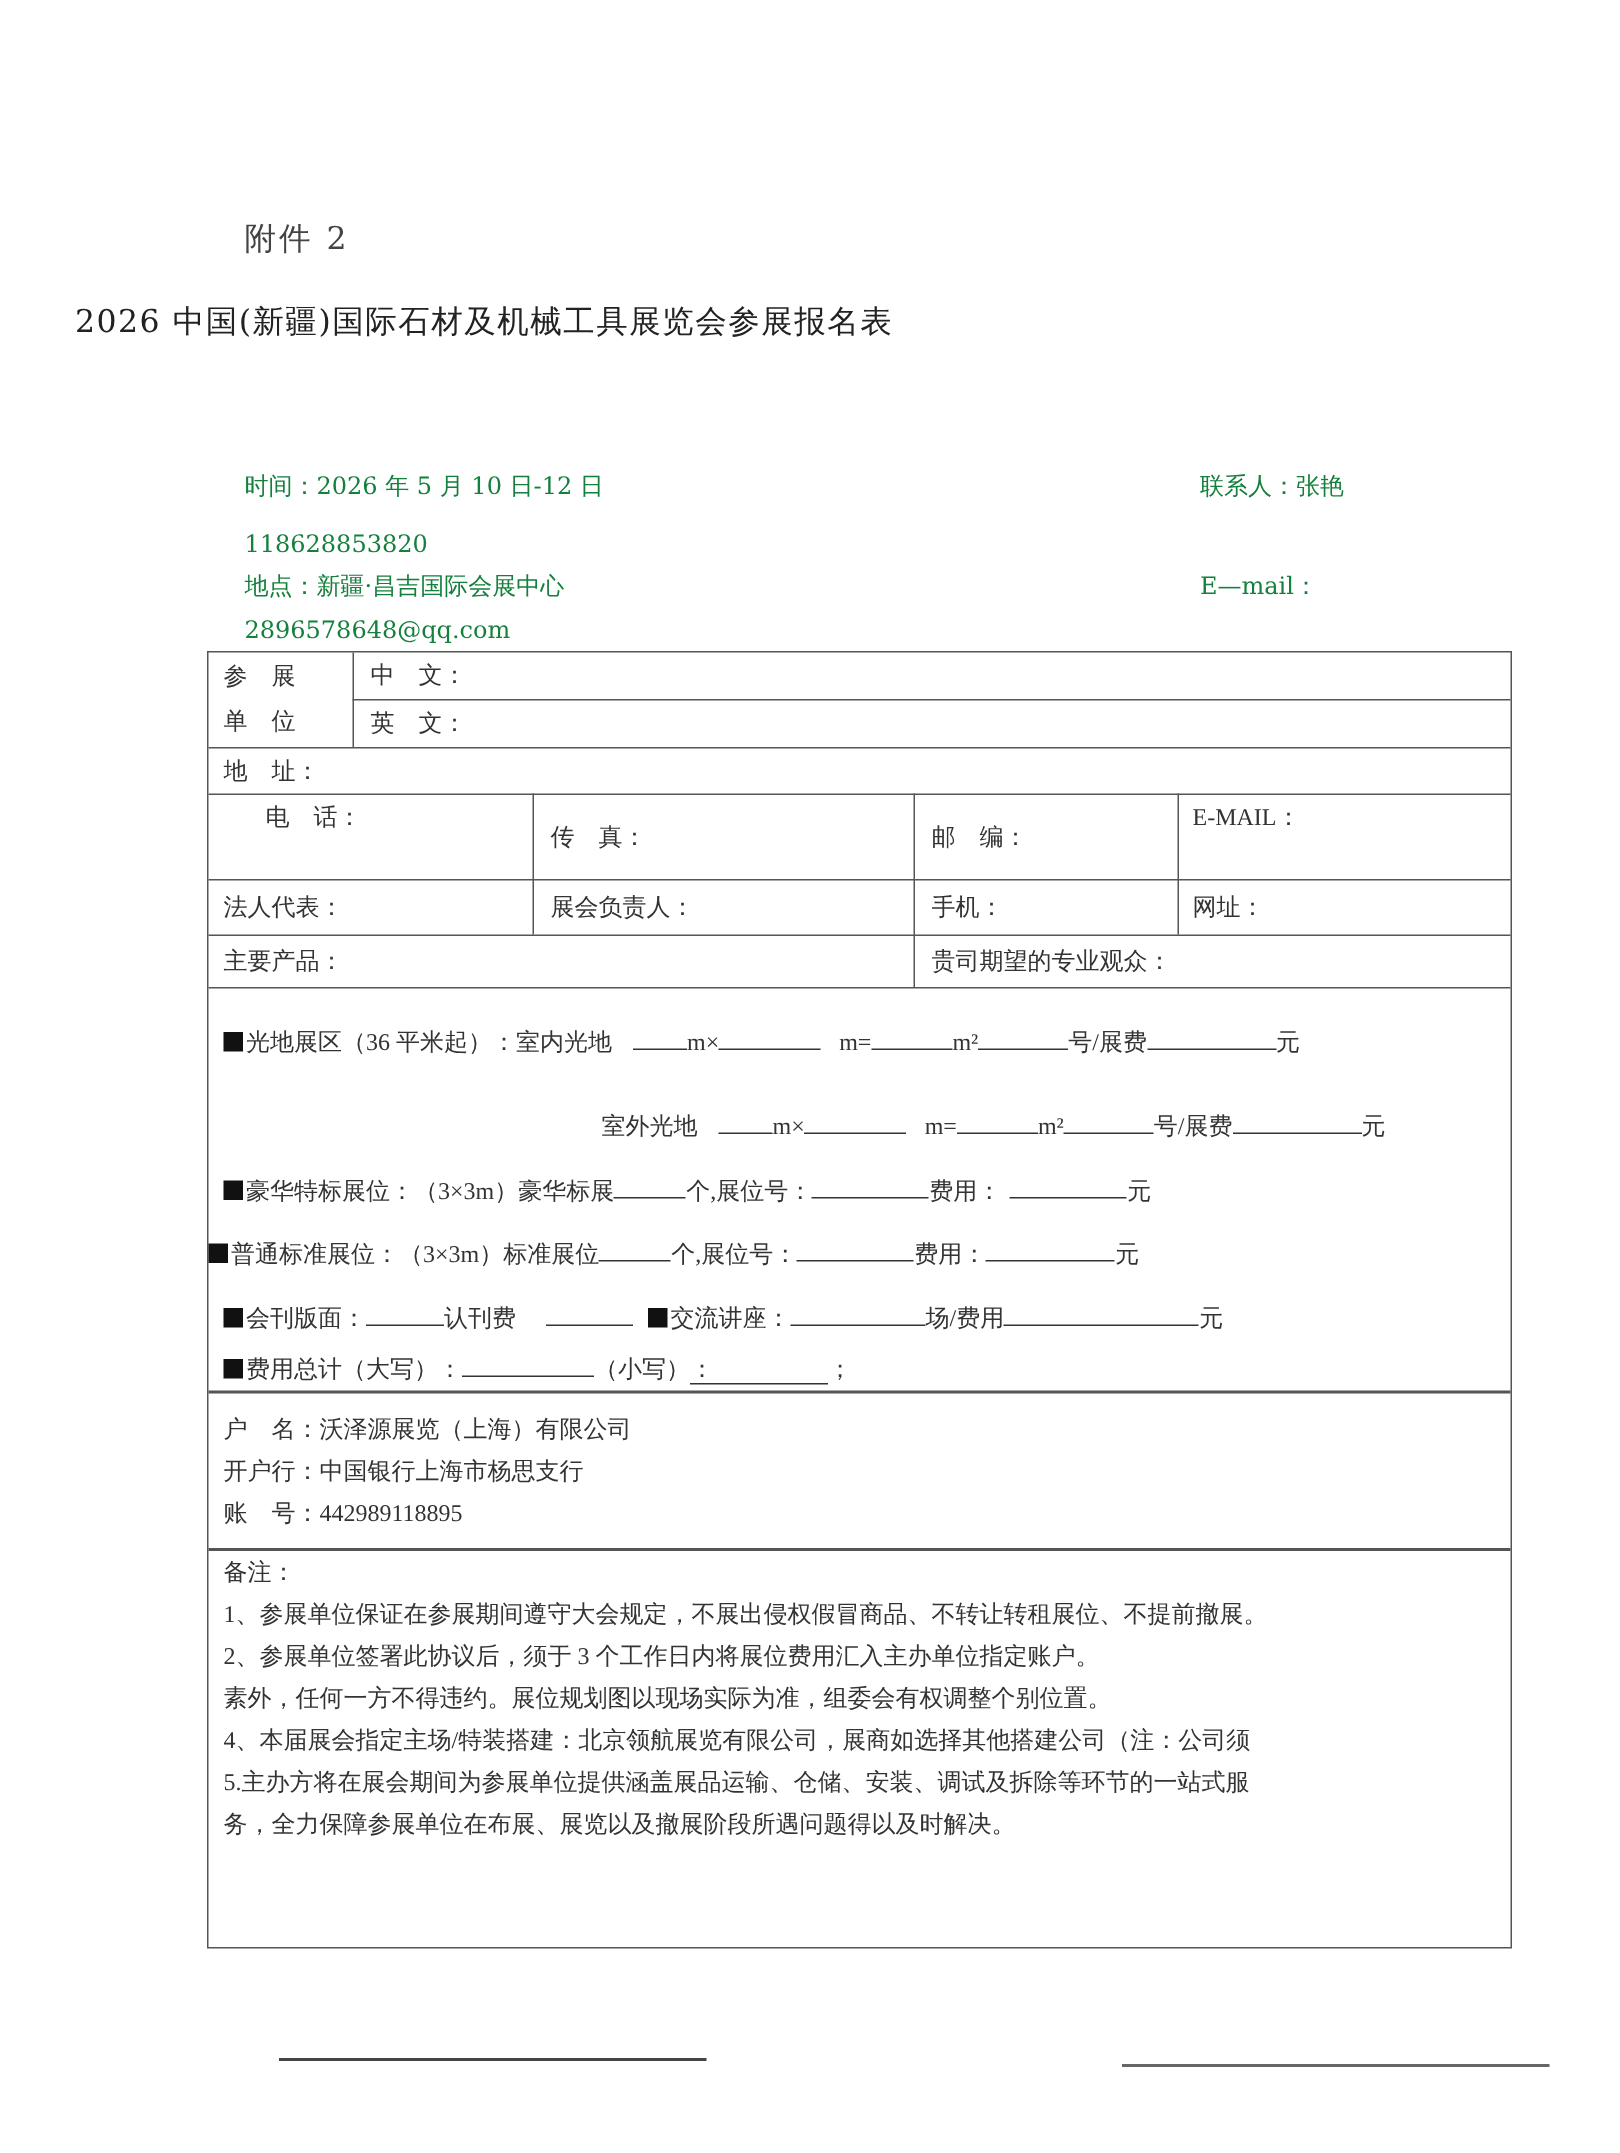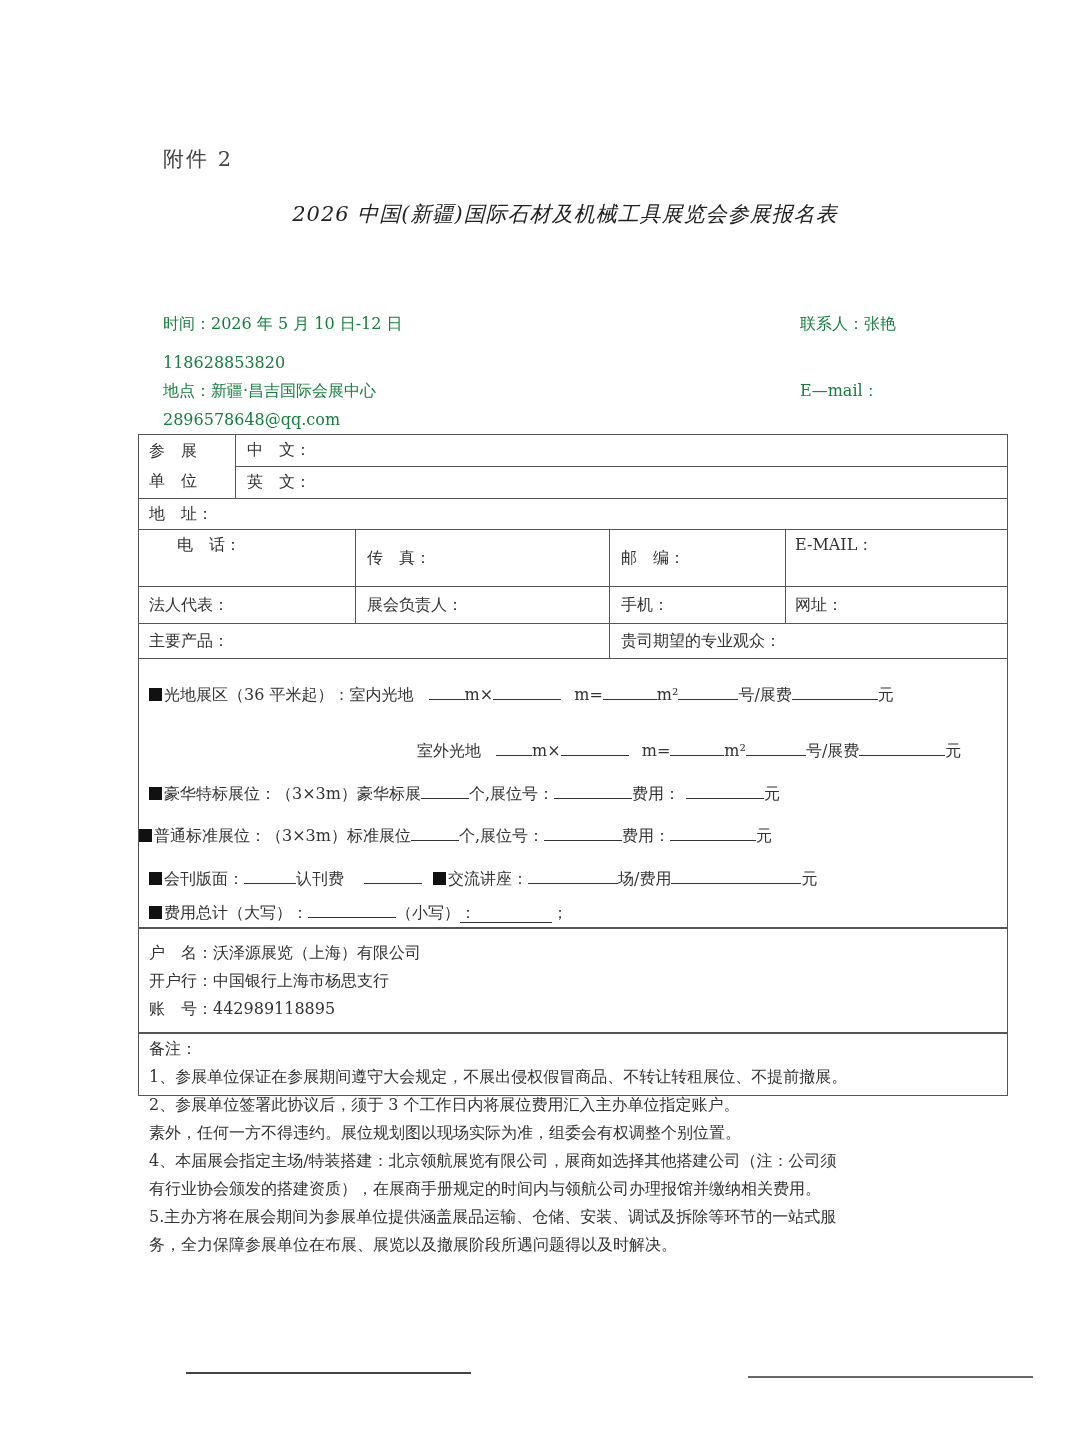--- a/index.html
+++ b/index.html
@@ -1,22 +1,22 @@
 <!DOCTYPE html>
 <html><head>
 <meta charset="utf-8">
 <style>
   html,body{margin:0;padding:0;background:#fff;}
   body{width:1080px;height:1435px;position:relative;overflow:hidden;
     font-family:"DejaVu Serif","Liberation Serif",serif;color:#333;}
   .abs{position:absolute;}
   .annex{left:163px;top:145px;font-size:21px;color:#444;letter-spacing:2px;}
-  .title{left:0;width:1080px;top:200px;text-align:center;font-size:21px;color:#222;padding-left:50px;box-sizing:border-box;letter-spacing:1px;font-style:italic;}
+  .title{left:0;width:1080px;top:200px;text-align:left;font-size:21px;color:#222;padding-left:50px;box-sizing:border-box;letter-spacing:1px;}
   .meta{font-size:16px;color:#15803d;}
-  .tbl{left:138px;top:434px;width:870px;height:662px;border:1.5px solid #555;box-sizing:border-box;}
+  .tbl{left:138px;top:434px;width:870px;height:865px;border:1.5px solid #555;box-sizing:border-box;font-family:Liberation Serif, serif;}
   .line{position:absolute;background:#555;}
   .cell{position:absolute;font-size:16px;color:#333;white-space:nowrap;}
   .u{display:inline-block;border-bottom:1.3px solid #333;height:14px;vertical-align:baseline;}
   .sq{display:inline-block;width:13px;height:13px;background:#111;margin-right:2px;vertical-align:-1px;}
   .sig{position:absolute;height:2px;background:#444;}
   .notes div{height:28px;line-height:28px;}
 </style>
 </head>
 <body>
 
@@ -60,21 +60,21 @@
   <div class="cell" style="left:482px;top:160px;">手机：</div>
   <div class="cell" style="left:656px;top:160px;">网址：</div>
   <div class="cell" style="left:10px;top:196px;">主要产品：</div>
   <div class="cell" style="left:482px;top:196px;">贵司期望的专业观众：</div>
 
   <div class="cell" style="left:10px;top:250px;">
     <span class="sq"></span><span>光地展区（36 平米起）：</span><span>室内光地</span>
     <span class="u" style="width:36px;margin-left:10px;"></span><span>m×</span><span class="u" style="width:68px;"></span>
     <span style="margin-left:8px;">m=</span><span class="u" style="width:54px;"></span><span>m²</span><span class="u" style="width:60px;"></span><span>号/展费</span><span class="u" style="width:86px;"></span><span>元</span>
   </div>
-  <div class="cell" style="left:262px;top:306px;margin-left:16px;">
+  <div class="cell" style="left:262px;top:306px;">
     <span>室外光地</span>
     <span class="u" style="width:36px;margin-left:10px;"></span><span>m×</span><span class="u" style="width:68px;"></span>
     <span style="margin-left:8px;">m=</span><span class="u" style="width:54px;"></span><span>m²</span><span class="u" style="width:60px;"></span><span>号/展费</span><span class="u" style="width:86px;"></span><span>元</span>
   </div>
   <div class="cell" style="left:10px;top:349px;">
     <span class="sq"></span><span>豪华特标展位：（3×3m）豪华标展</span><span class="u" style="width:48px;"></span><span>个,展位号：</span><span class="u" style="width:78px;"></span><span>费用：</span><span class="u" style="width:78px;margin-left:6px;"></span><span>元</span>
   </div>
   <div class="cell" style="left:0;top:391px;">
     <span class="sq"></span><span>普通标准展位：（3×3m）标准展位</span><span class="u" style="width:48px;"></span><span>个,展位号：</span><span class="u" style="width:78px;"></span><span>费用：</span><span class="u" style="width:86px;"></span><span>元</span>
   </div>
@@ -89,20 +89,19 @@
   <div class="cell" style="left:10px;top:508px;">户　名：沃泽源展览（上海）有限公司</div>
   <div class="cell" style="left:10px;top:536px;">开户行：中国银行上海市杨思支行</div>
   <div class="cell" style="left:10px;top:564px;">账　号：442989118895</div>
 
   <div class="cell notes" style="left:10px;top:600px;">
     <div>备注：</div>
     <div>1、参展单位保证在参展期间遵守大会规定，不展出侵权假冒商品、不转让转租展位、不提前撤展。</div>
     <div>2、参展单位签署此协议后，须于 3 个工作日内将展位费用汇入主办单位指定账户。</div>
     <div>素外，任何一方不得违约。展位规划图以现场实际为准，组委会有权调整个别位置。</div>
     <div>4、本届展会指定主场/特装搭建：北京领航展览有限公司，展商如选择其他搭建公司（注：公司须</div>
-    <div>有行业协会颁发的搭建资质），在展商手册规定的时间内与领航公司办理报馆并缴纳相关费用。</div>
     <div>5.主办方将在展会期间为参展单位提供涵盖展品运输、仓储、安装、调试及拆除等环节的一站式服</div>
     <div>务，全力保障参展单位在布展、展览以及撤展阶段所遇问题得以及时解决。</div>
   </div>
 </div>
 
 <div class="sig" style="left:186px;top:1372px;width:285px;"></div>
 <div class="sig" style="left:748px;top:1376px;width:285px;background:#666;"></div>
 
 </body></html>

